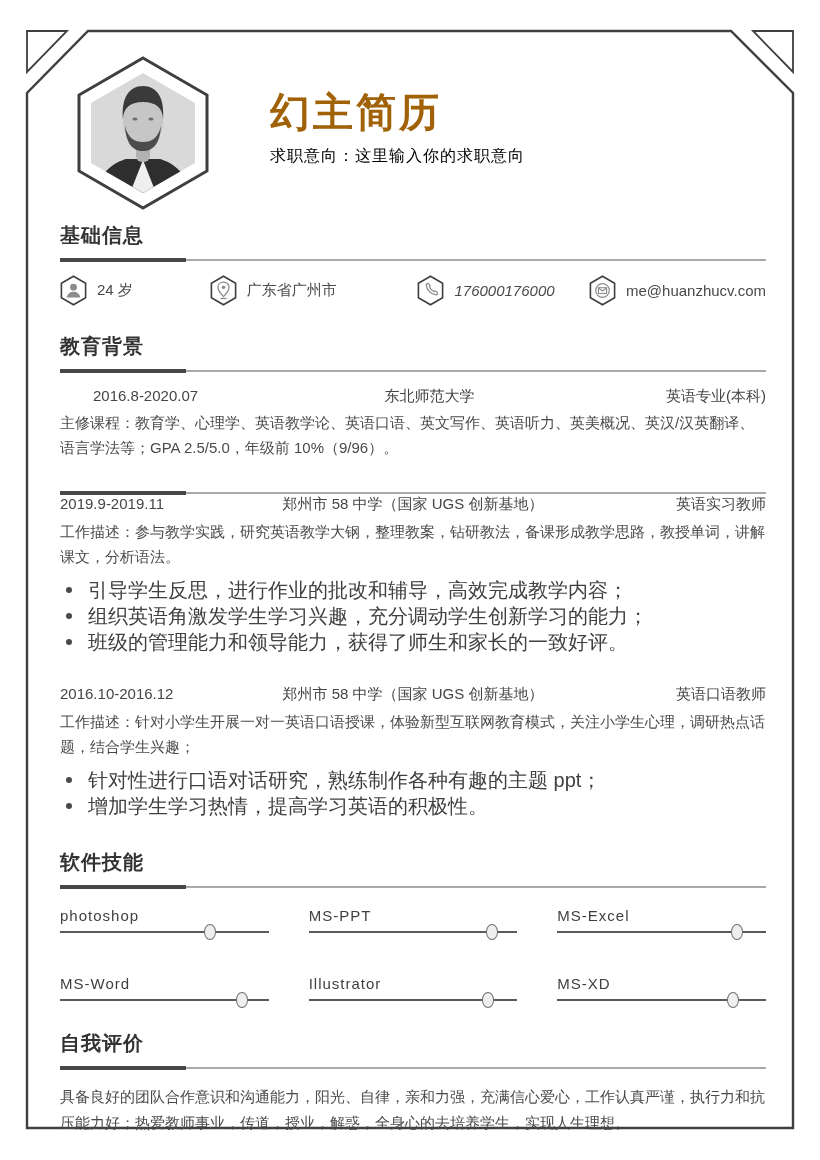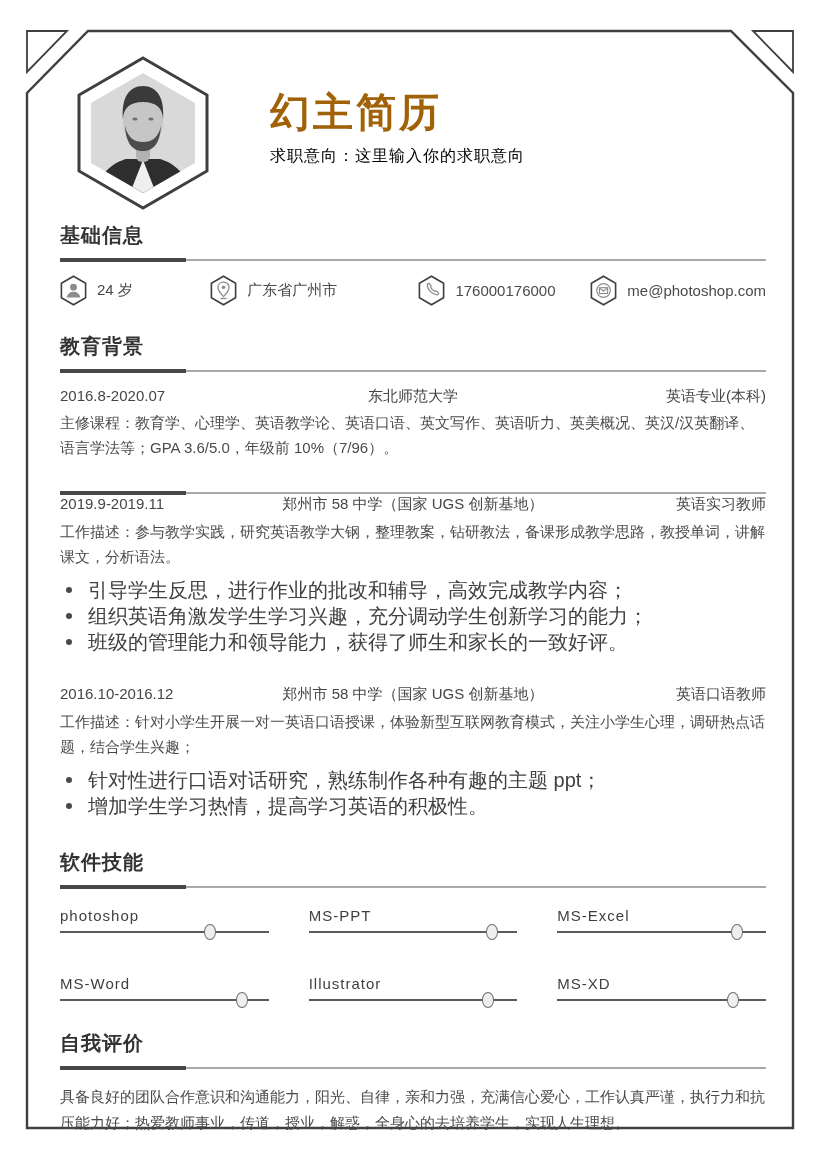--- a/index.html
+++ b/index.html
@@ -26,31 +26,31 @@
   .sec-rule .light { position:absolute; left:0; right:0; top:1px; height:2px; background:#a9a9a9; }
   .sec-rule .dark { position:absolute; left:0; top:0; width:126px; height:4px; background:#474747; }
 
   
   .info-row { display:flex; align-items:flex-end; margin-top:12px; height:32px; }
   .info-item { display:flex; align-items:center; }
   .info-item .hex-icon { flex:0 0 auto; }
   .info-item .info-text { font-size:15px; color:#4a4a4a; margin-left:10px; }
   .info-item.i1 { width:166px; }
   .info-item.i2 { width:230px; }
-  .info-item.i3 { width:190px; }
+  .info-item.i3 { width:190px;font-style:italic; }
 
   
   .tri-row { display:grid; grid-template-columns:190px 1fr 190px; font-size:15px; color:#454545; }
   .tri-row .c { text-align:center; }
   .tri-row .r { text-align:right; }
 
   .body-text { font-size:15px; line-height:25px; color:#4a4a4a; }
 
   section.block { margin-top:27px; }
-  .edu-row { margin-top:14px; }
+  .edu-row { margin-top:14px;margin-left:33px; }
   .edu-detail { margin-top:4px; }
 
   .job { }
   .job + .job { margin-top:30px; }
   .job-desc { margin-top:5px; }
   ul.bullets { list-style:none; margin-top:8px; }
   ul.bullets li { position:relative; padding-left:28px; font-size:20px; line-height:26px; color:#404040; }
   ul.bullets li::before { content:""; position:absolute; left:6px; top:10px; width:6px; height:6px;
     border-radius:50%; background:#4a4a4a; }
 
@@ -140,38 +140,38 @@
           <span class="info-text">176000176000</span>
         </div>
 
         <div class="info-item i4">
           <svg class="hex-icon" width="27" height="31" viewBox="0 0 27 31">
             <polygon points="13.5,1.2 25.6,8.2 25.6,22.8 13.5,29.8 1.4,22.8 1.4,8.2" fill="none" stroke="#3f3f3f" stroke-width="1.6"></polygon>
             <circle cx="13.5" cy="15.5" r="6.8" fill="none" stroke="#8c8c8c" stroke-width="1.2"></circle>
             <rect x="9.4" y="12.7" width="8.2" height="5.8" fill="none" stroke="#8c8c8c" stroke-width="1.1"></rect>
             <path d="M9.4,13 L13.5,16 L17.6,13" fill="none" stroke="#8c8c8c" stroke-width="1.1"></path>
           </svg>
-          <span class="info-text">me@photoshop.com</span>
+          <span class="info-text">me@huanzhucv.com</span>
         </div>
 
       </div>
     </section>
 
     <section class="block">
       <div class="sec-heading">教育背景</div>
       <div class="sec-rule">
           <div class="light"></div>
           <div class="dark"></div>
         </div>
       <div class="tri-row edu-row">
         <span class="l">2016.8-2020.07</span>
         <span class="c">东北师范大学</span>
         <span class="r">英语专业(本科)</span>
       </div>
-      <div class="body-text edu-detail">主修课程：教育学、心理学、英语教学论、英语口语、英文写作、英语听力、英美概况、英汉/汉英翻译、语言学法等；GPA 3.6/5.0，年级前 10%（7/96）。</div>
+      <div class="body-text edu-detail">主修课程：教育学、心理学、英语教学论、英语口语、英文写作、英语听力、英美概况、英汉/汉英翻译、语言学法等；GPA 2.5/5.0，年级前 10%（9/96）。</div>
     </section>
 
     <section class="block" style="margin-top:31px;">
       <div class="sec-rule">
           <div class="light"></div>
           <div class="dark"></div>
         </div>
 
       <div class="job">
         <div class="tri-row">

